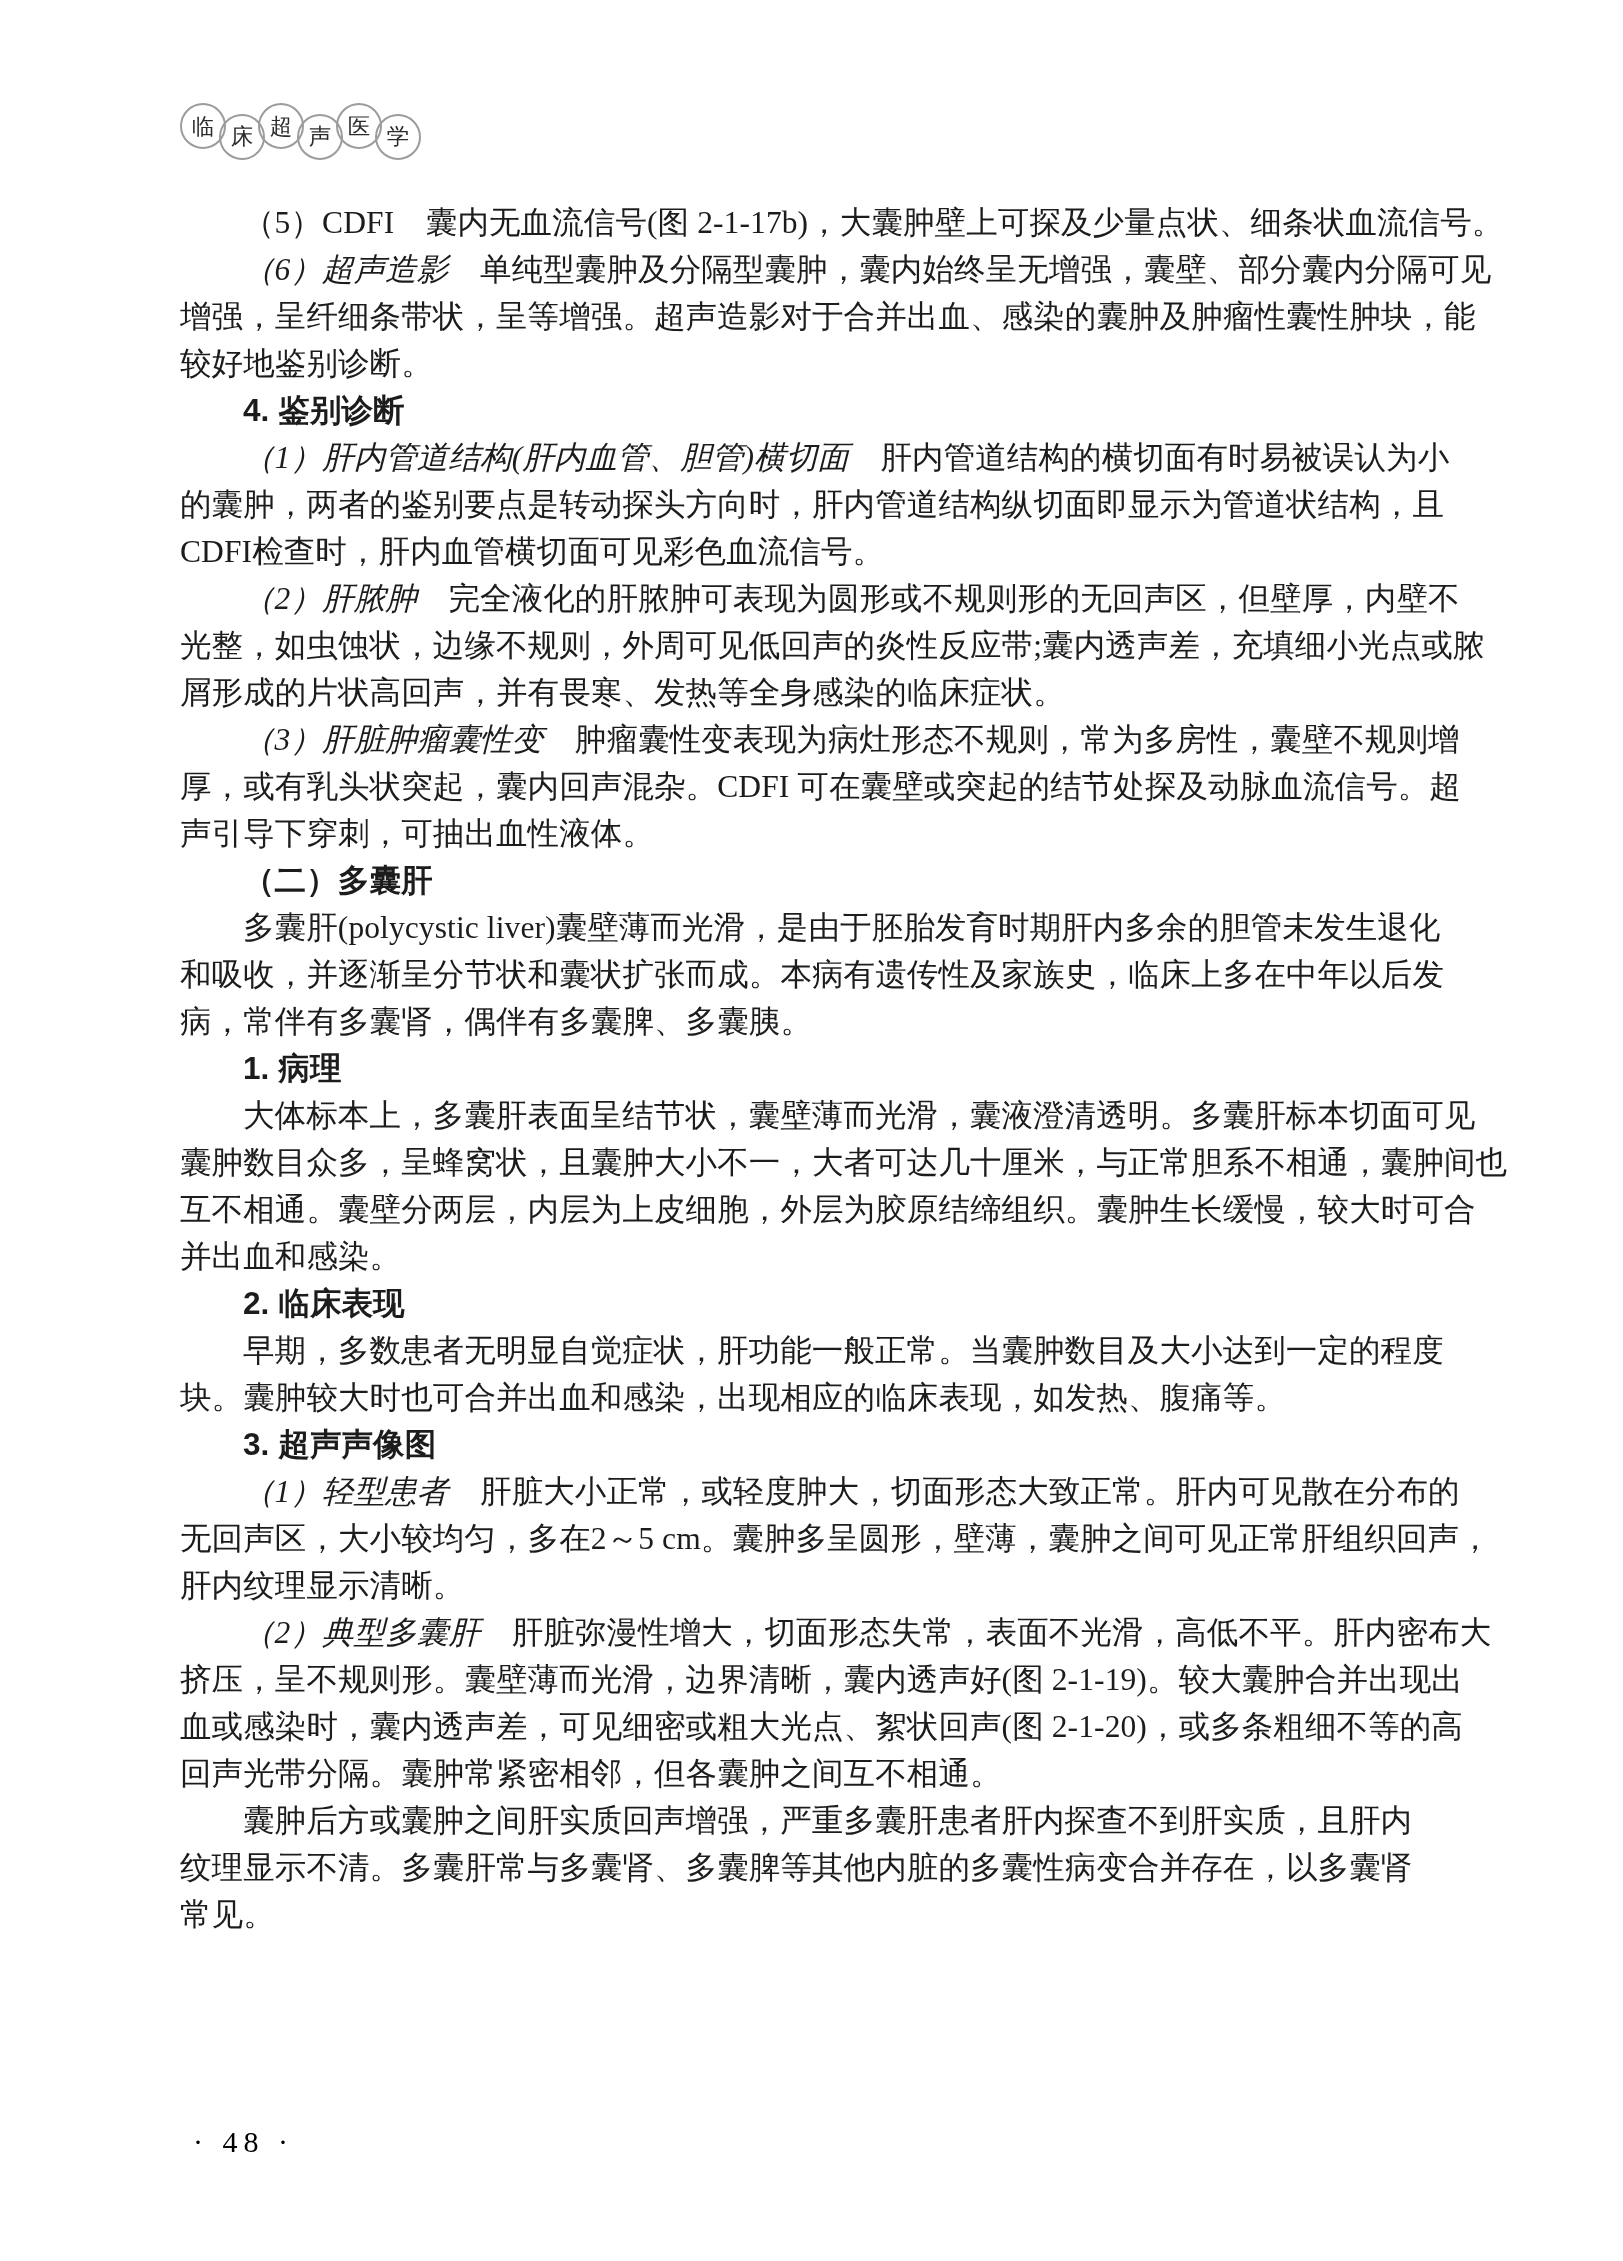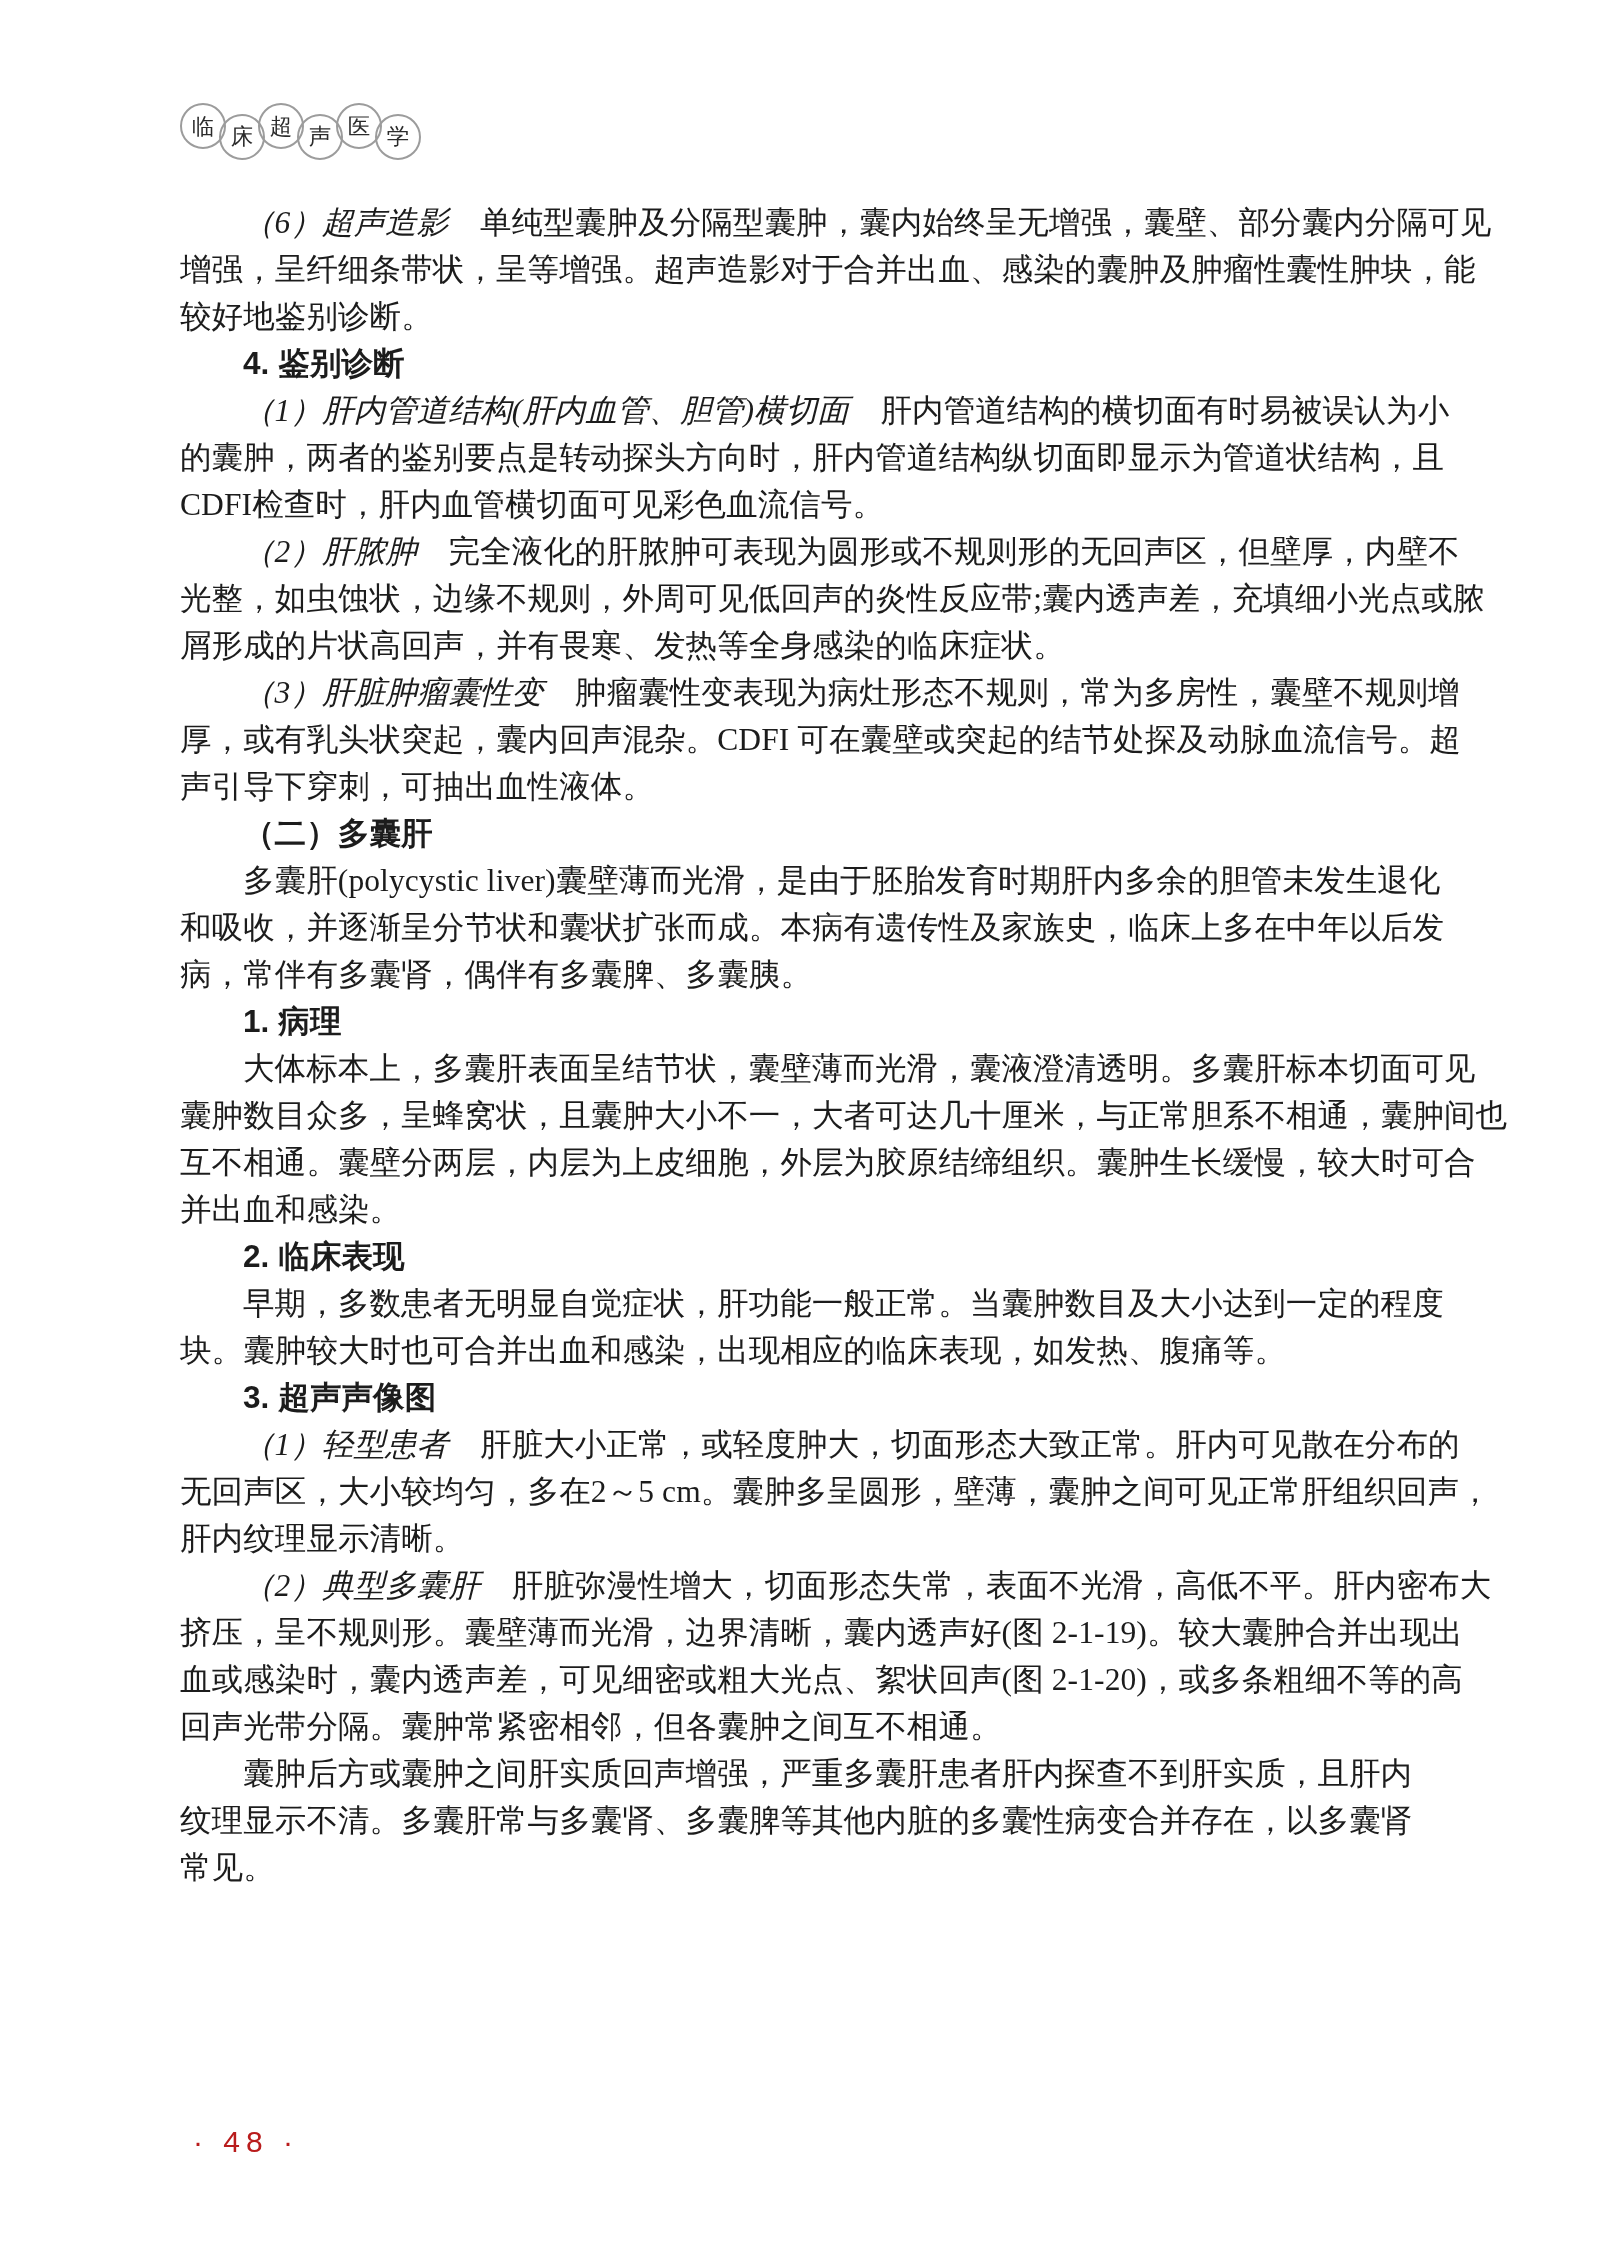--- a/index.html
+++ b/index.html
@@ -40,39 +40,40 @@
   }
   .line.indent { padding-left: 63px; }
   .seg-n { }
   .seg-k { font-style: italic; margin-top: 38px; }               
   .seg-h { font-family: "Liberation Sans", "DejaVu Sans", sans-serif; font-weight: 700; }
   .seg-bh { font-family: "Liberation Sans", "DejaVu Sans", sans-serif; font-weight: bold; margin-top: 40px; }
   
   .page-number {
     position: absolute;
     left: 193px; top: 2125px;
-    font-family: Liberation Sans, sans-serif;
+    font-family: Liberation Serif, serif;
     font-size: 30px;
     letter-spacing: 6px;
-    color: #b91c1c;
+    color: #000000;
   }
 </style>
 </head>
 <body>
 
 <div class="page">
   <div class="logo" id="logo">
       <span class="logo-circle" style="left: 0px; top: 0px;">临</span>
       <span class="logo-circle" style="left: 39px; top: 10.5px;">床</span>
       <span class="logo-circle" style="left: 78px; top: 0px;">超</span>
       <span class="logo-circle" style="left: 117px; top: 10.5px;">声</span>
       <span class="logo-circle" style="left: 156px; top: 0px;">医</span>
       <span class="logo-circle" style="left: 195px; top: 10.5px;">学</span>
     </div>
   <div class="body-text" id="body-text">
+      <div class="line indent"><span class="seg-n">（5）CDFI　囊内无血流信号(图 2-1-17b)，大囊肿壁上可探及少量点状、细条状血流信号。</span></div>
       <div class="line indent"><span class="seg-k">（6）超声造影</span><span class="seg-n">　单纯型囊肿及分隔型囊肿，囊内始终呈无增强，囊壁、部分囊内分隔可见</span></div>
       <div class="line"><span class="seg-n">增强，呈纤细条带状，呈等增强。超声造影对于合并出血、感染的囊肿及肿瘤性囊性肿块，能</span></div>
       <div class="line"><span class="seg-n">较好地鉴别诊断。</span></div>
       <div class="line indent"><span class="seg-h">4. 鉴别诊断</span></div>
       <div class="line indent"><span class="seg-k">（1）肝内管道结构(肝内血管、胆管)横切面</span><span class="seg-n">　肝内管道结构的横切面有时易被误认为小</span></div>
       <div class="line"><span class="seg-n">的囊肿，两者的鉴别要点是转动探头方向时，肝内管道结构纵切面即显示为管道状结构，且</span></div>
       <div class="line"><span class="seg-n">CDFI检查时，肝内血管横切面可见彩色血流信号。</span></div>
       <div class="line indent"><span class="seg-k">（2）肝脓肿</span><span class="seg-n">　完全液化的肝脓肿可表现为圆形或不规则形的无回声区，但壁厚，内壁不</span></div>
       <div class="line"><span class="seg-n">光整，如虫蚀状，边缘不规则，外周可见低回声的炎性反应带;囊内透声差，充填细小光点或脓</span></div>
       <div class="line"><span class="seg-n">屑形成的片状高回声，并有畏寒、发热等全身感染的临床症状。</span></div>

